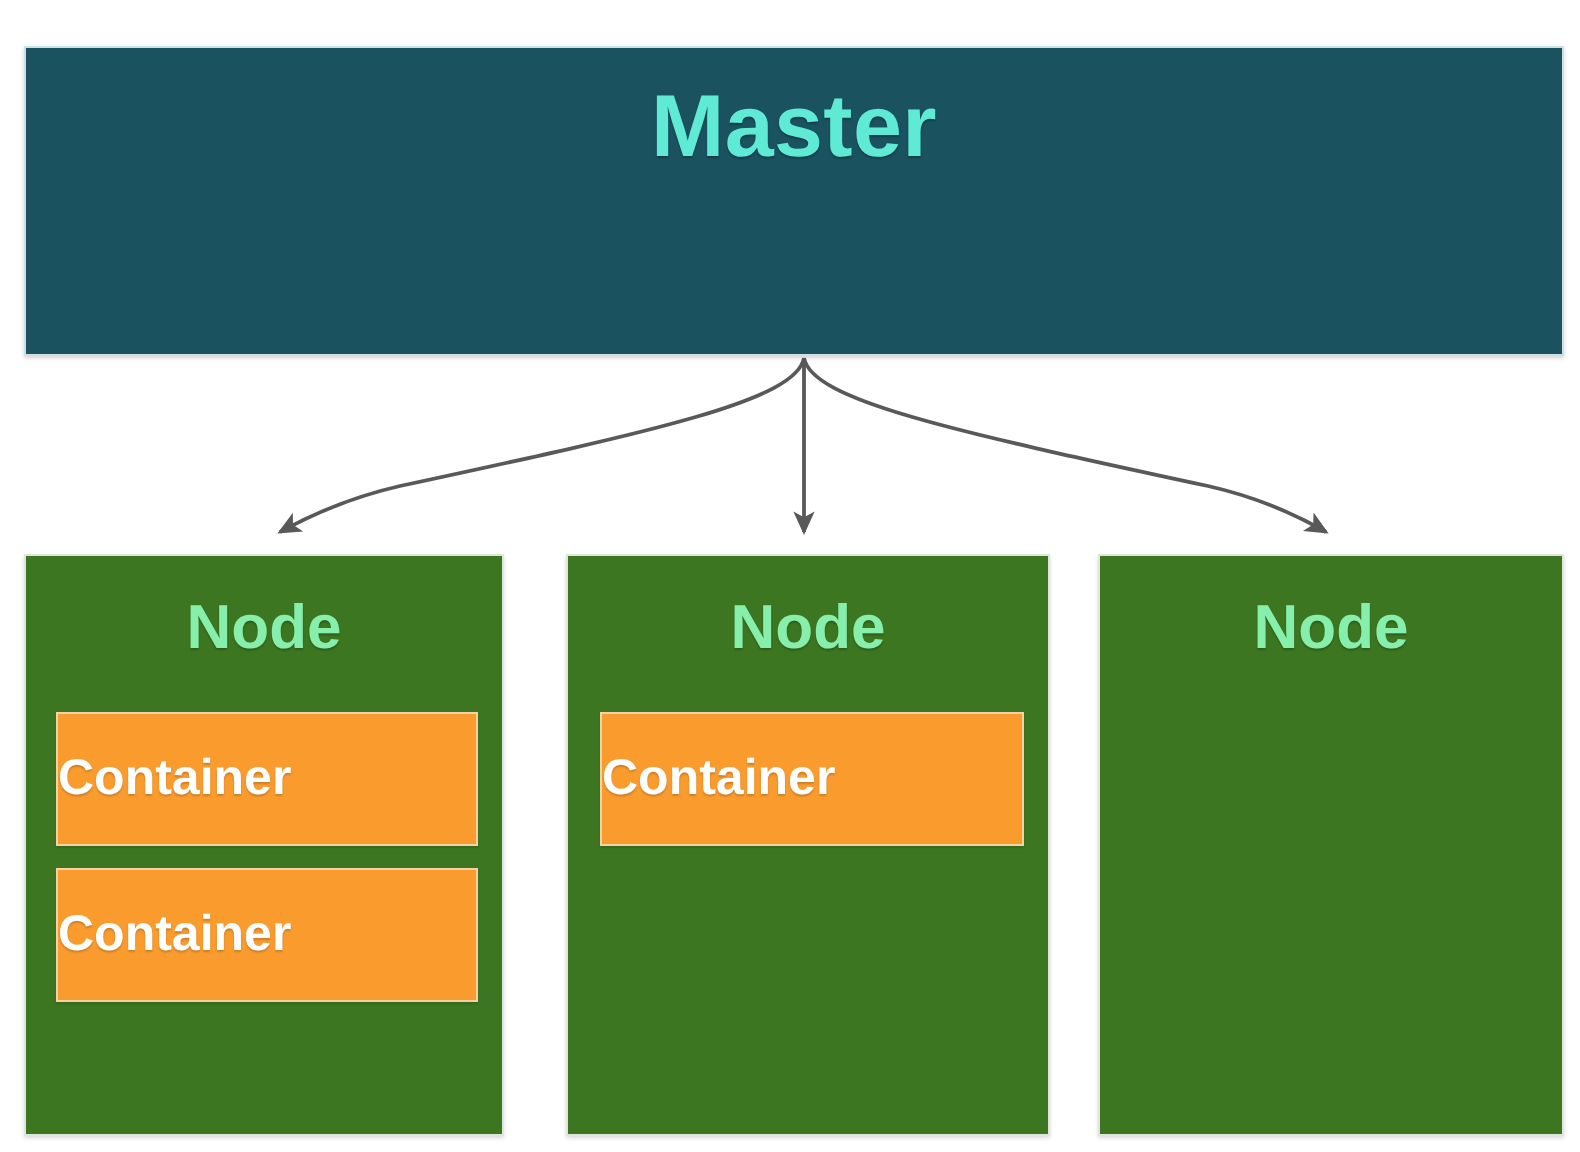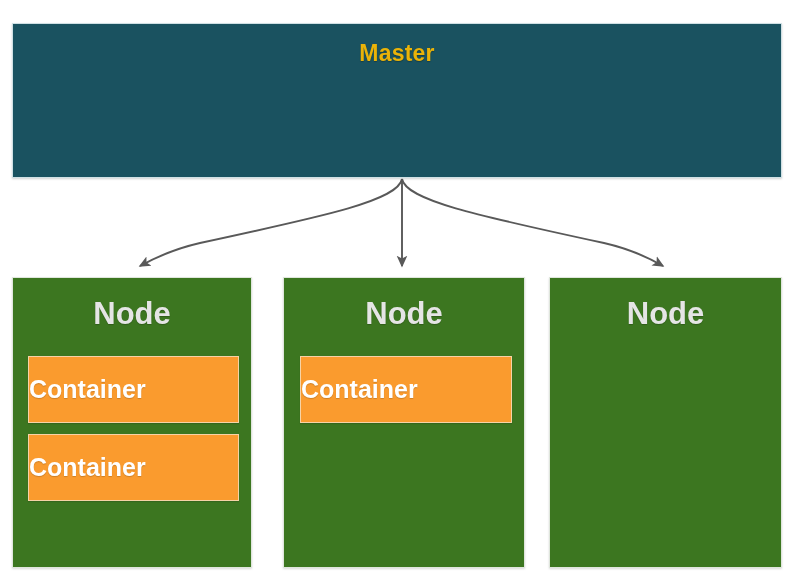--- a/index.html
+++ b/index.html
@@ -33,43 +33,43 @@
     left: 12px;
     top: 23px;
     width: 770px;
     height: 155px;
     background: #1A5260;
     border: 1px solid #cfe0e4;
     box-shadow: 0 1px 2px rgba(0,0,0,0.18);
   }
   #master-label {
     margin-top: 18px;
-    color: #eab308;
-    font-size: 23px;
+    color: #5eead4;
+    font-size: 44px;
     font-weight: bold;
     letter-spacing: 0.2px;
     line-height: 1.0;
     text-shadow: 0 1px 1px rgba(0,0,0,0.25);
   }
 
   
   .node-box {
     top: 277px;
     height: 291px;
     background: #3C7620;
     border: 1px solid #dfe6dc;
     box-shadow: 0 1px 2px rgba(0,0,0,0.15);
   }
   #node-box-1 { left: 12px; width: 240px; }
   #node-box-2 { left: 283px; width: 242px; }
   #node-box-3 { left: 549px; width: 233px; }
 
   .node-label {
     margin-top: 20px;
-    color: #e5e5e5;
+    color: #86efac;
     font-size: 31px;
     font-weight: bold;
     line-height: 1.0;
     text-shadow: 0 1px 1px rgba(0,0,0,0.22);
   }
 
   .container-box {
     position: absolute;
     box-sizing: border-box;
     background: #FA9B2E;

